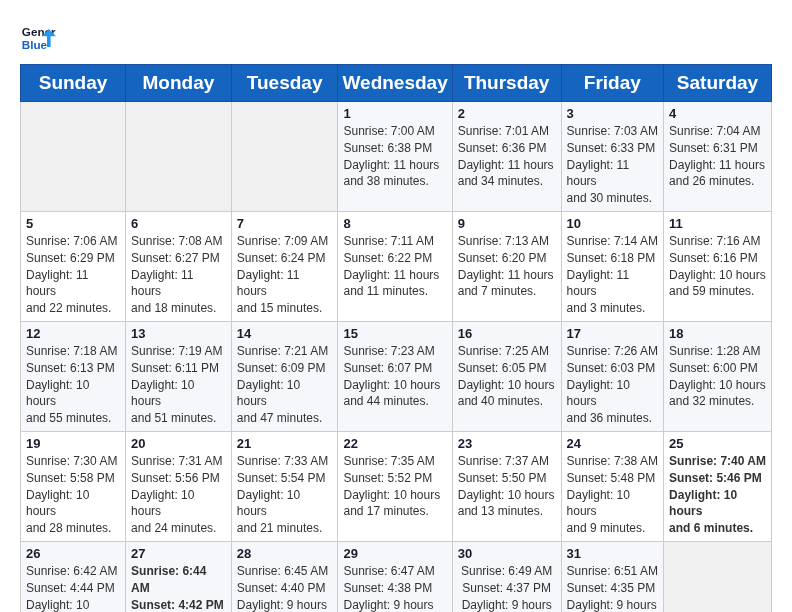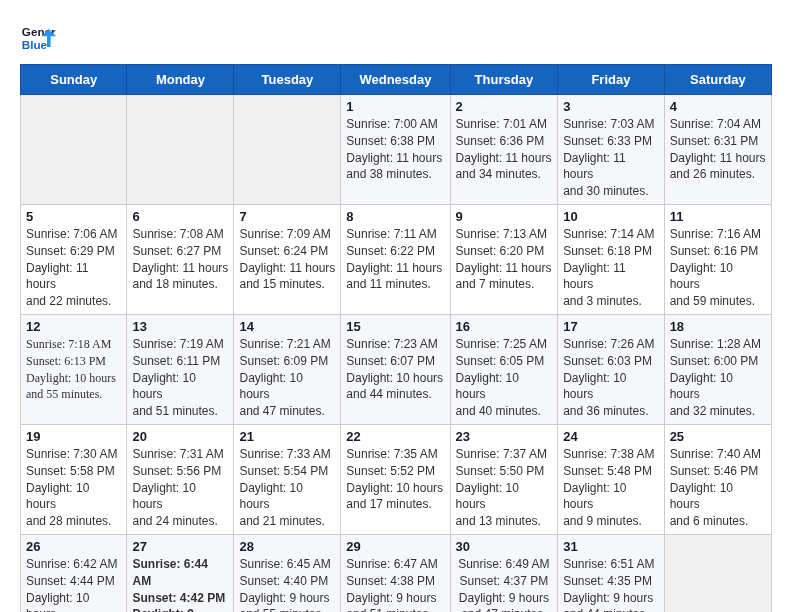--- a/index.html
+++ b/index.html
@@ -31,21 +31,21 @@
     }
     .calendar {
       width: 100%;
       border-collapse: collapse;
       border: 1px solid #ccc;
       margin-top: 8px;
     }
     .calendar thead tr th {
       background-color: #1565c0;
       color: #fff;
-      font-size: 13px;
+      font-size: 19px;
       font-weight: bold;
       padding: 7px 4px;
       border: 1px solid #1a4fa0;
       text-align: center;
     }
     .calendar tbody tr td {
       vertical-align: top;
       border: 1px solid #ccc;
       padding: 4px 5px;
       font-size: 10.5px;
@@ -196,21 +196,21 @@
             <span class="day-number">11</span>
             <div class="day-info" style="white-space: pre-line;">Sunrise: 7:16 AM
 Sunset: 6:16 PM
 Daylight: 10 hours
 and 59 minutes.</div>
           </td>
         </tr>
         <tr>
           <td>
             <span class="day-number">12</span>
-            <div class="day-info" style="white-space: pre-line; font-family: Liberation Serif, serif;">Sunrise: 7:18 AM
+            <div class="day-info" style="white-space: pre-line;">Sunrise: 7:18 AM
 Sunset: 6:13 PM
 Daylight: 10 hours
 and 55 minutes.</div>
           </td>
           <td>
             <span class="day-number">13</span>
             <div class="day-info" style="white-space: pre-line;">Sunrise: 7:19 AM
 Sunset: 6:11 PM
 Daylight: 10 hours
 and 51 minutes.</div>
@@ -289,21 +289,21 @@
           </td>
           <td>
             <span class="day-number">24</span>
             <div class="day-info" style="white-space: pre-line;">Sunrise: 7:38 AM
 Sunset: 5:48 PM
 Daylight: 10 hours
 and 9 minutes.</div>
           </td>
           <td>
             <span class="day-number">25</span>
-            <div class="day-info" style="white-space: pre-line;">Sunrise: 7:40 AM
+            <div class="day-info" style="white-space: pre-line; font-weight: bold;">Sunrise: 7:40 AM
 Sunset: 5:46 PM
 Daylight: 10 hours
 and 6 minutes.</div>
           </td>
         </tr>
         <tr>
           <td>
             <span class="day-number">26</span>
             <div class="day-info" style="white-space: pre-line;">Sunrise: 6:42 AM
 Sunset: 4:44 PM

